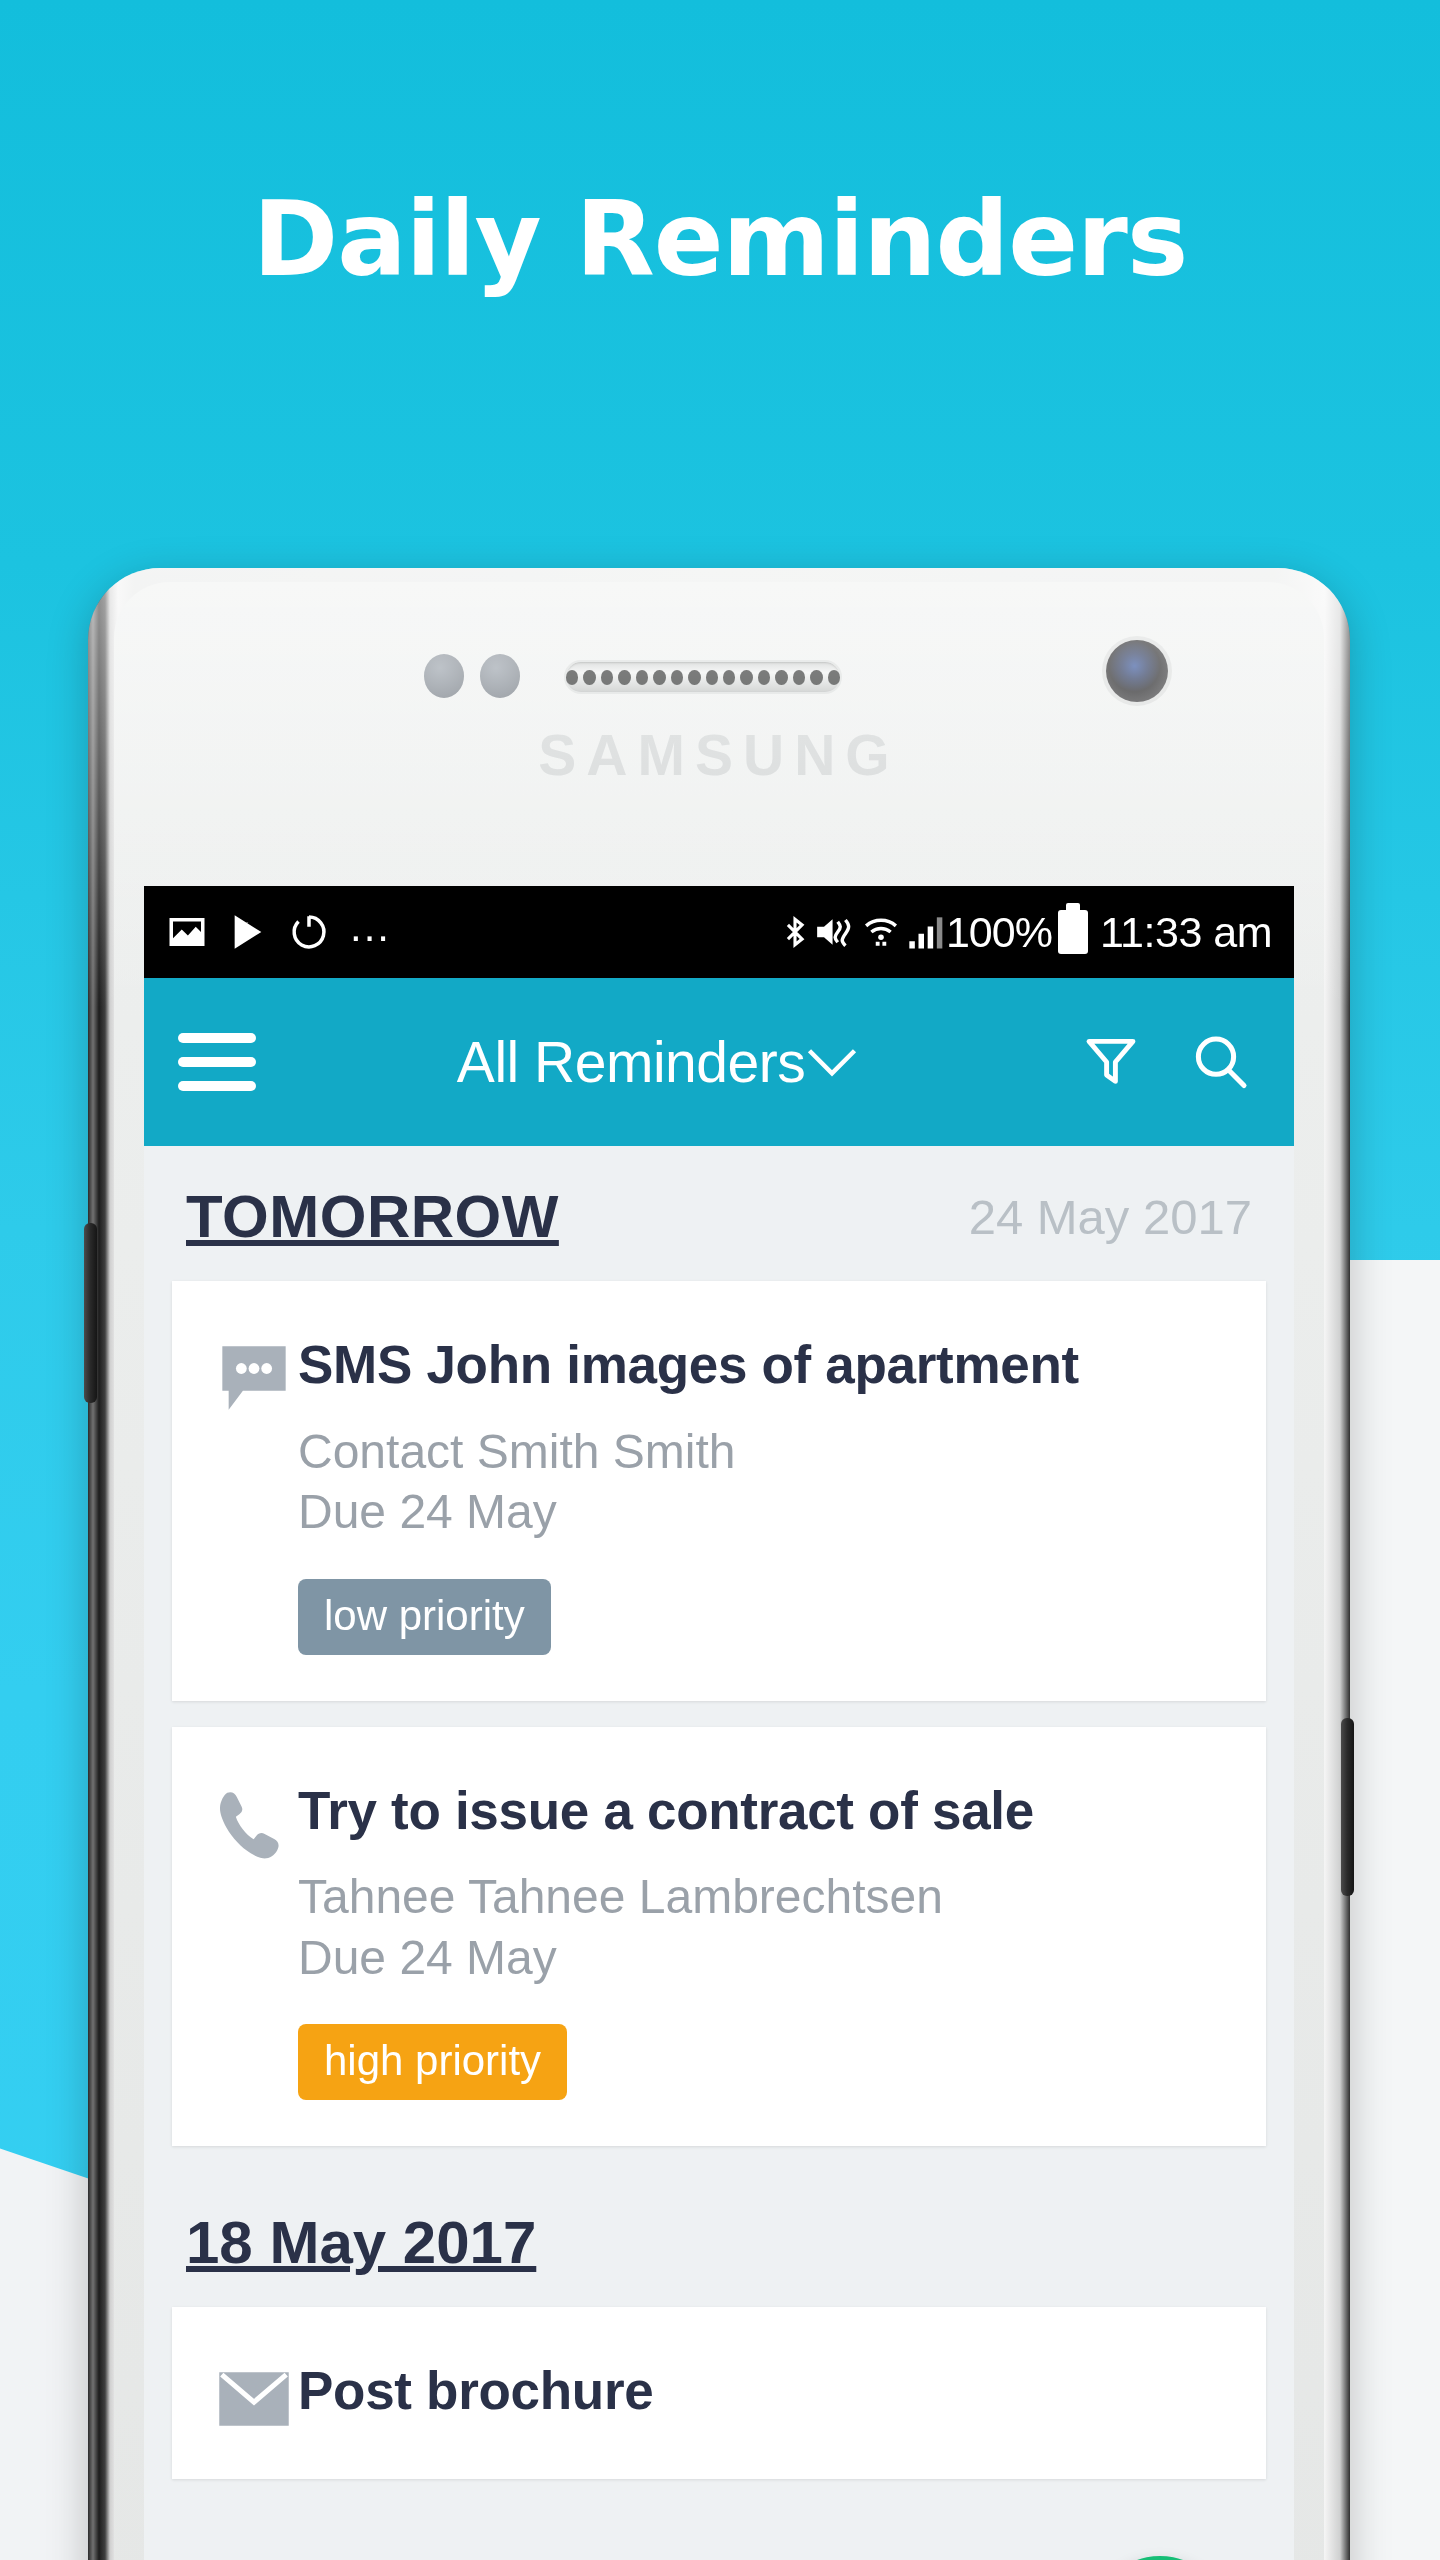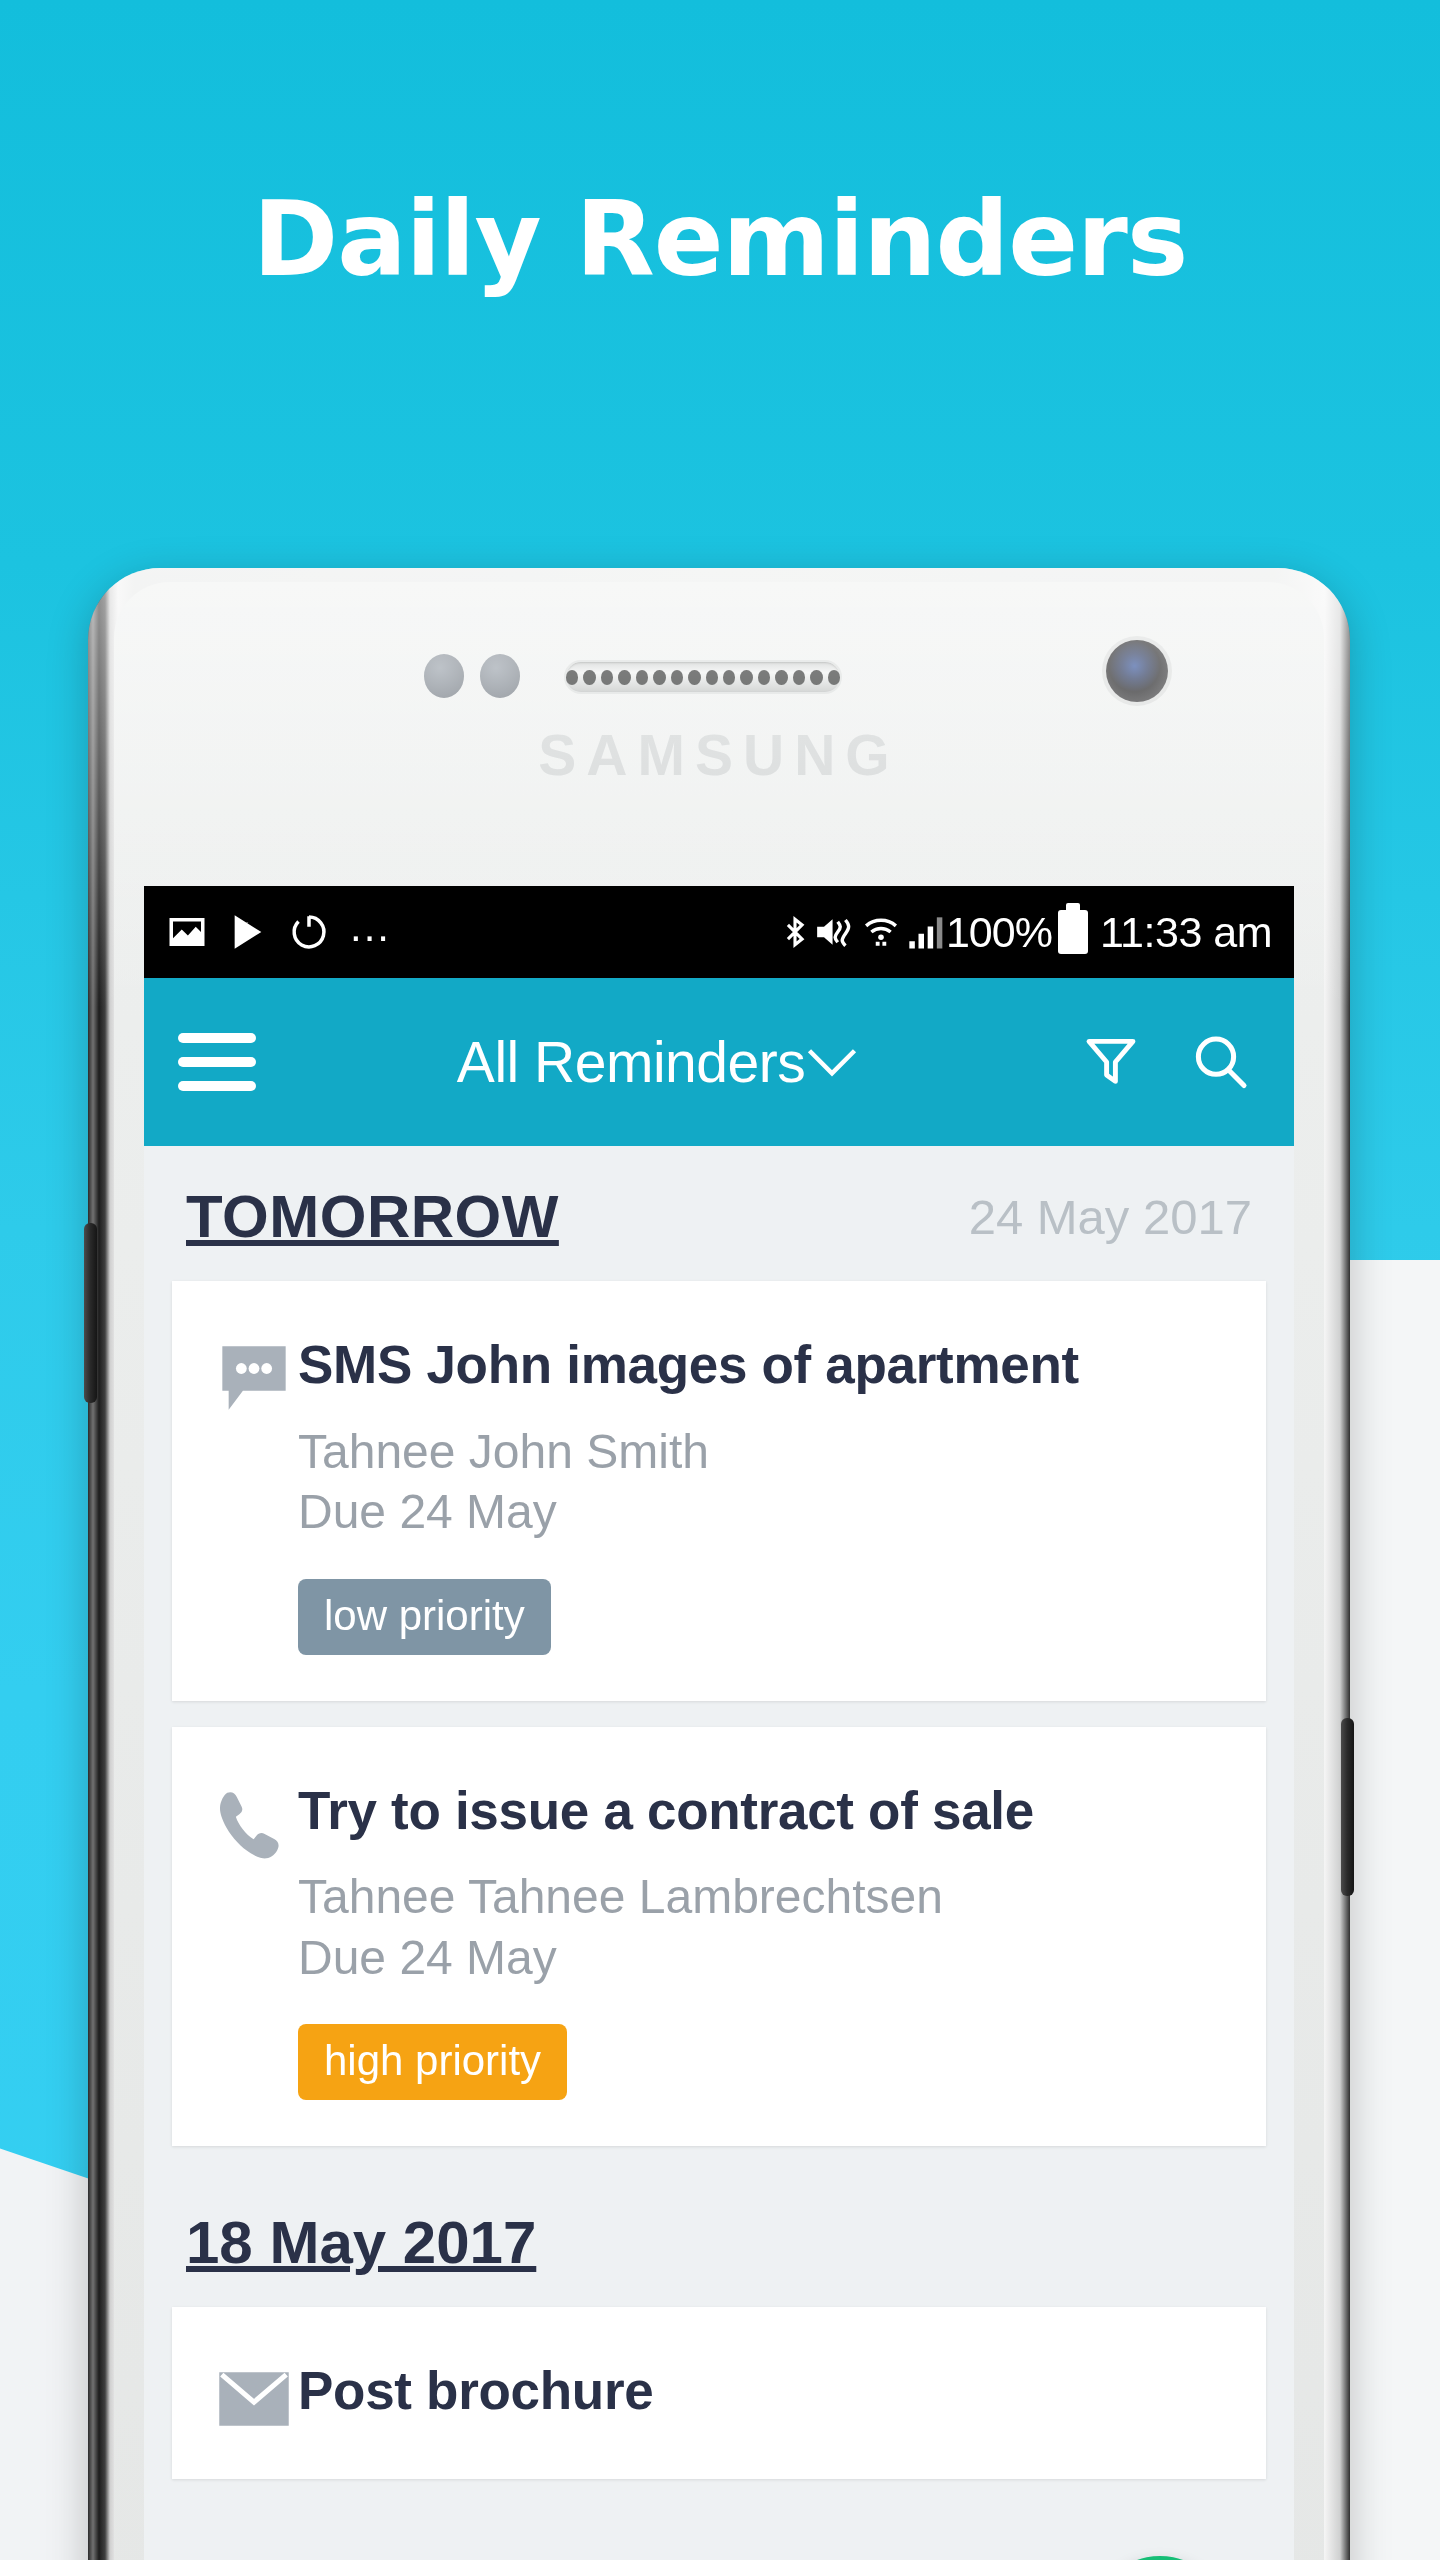--- a/index.html
+++ b/index.html
@@ -309,21 +309,21 @@
         <div class="card-icon">
           <svg width="76" height="70" viewBox="0 0 24 22">
             <path fill="#A9B1BA" d="M2 1h20v14H8.5L4 21v-6H2V1z"></path>
             <circle cx="8" cy="8" r="1.7" fill="#fff"></circle>
             <circle cx="12" cy="8" r="1.7" fill="#fff"></circle>
             <circle cx="16" cy="8" r="1.7" fill="#fff"></circle>
           </svg>
         </div>
         <div class="card-body">
           <div class="card-title">SMS John images of apartment</div>
-          <div class="card-sub">Tahnee John Smith</div>
+          <div class="card-sub">Contact Smith Smith</div>
           <div class="card-sub" style="margin-top:0">Due 24 May</div>
           <span class="priority-badge priority-low">low priority</span>
         </div>
       </div>
 
       <div class="reminder-card">
         <div class="card-icon">
           <svg width="72" height="76" viewBox="0 0 22 24">
             <path fill="#A9B1BA" d="M3.2 1.2c1.4-.5 2.4.1 3 1.3l1.5 3c.5 1 .2 1.8-.7 2.5l-1.1.8c.8 2.6 3.2 5.6 5.6 7.1l.9-1.1c.7-.9 1.6-1.1 2.6-.6l3 1.6c1.2.6 1.7 1.7 1.2 3-.5 1.5-2 2.9-3.7 3.1-1 .1-2.7-.2-4.9-1.6-3.1-2-5.8-4.8-7.6-8C1.4 9.4.8 7.3.9 5.8c.1-1.9 1.2-3.9 2.3-4.6z"></path>
           </svg>

